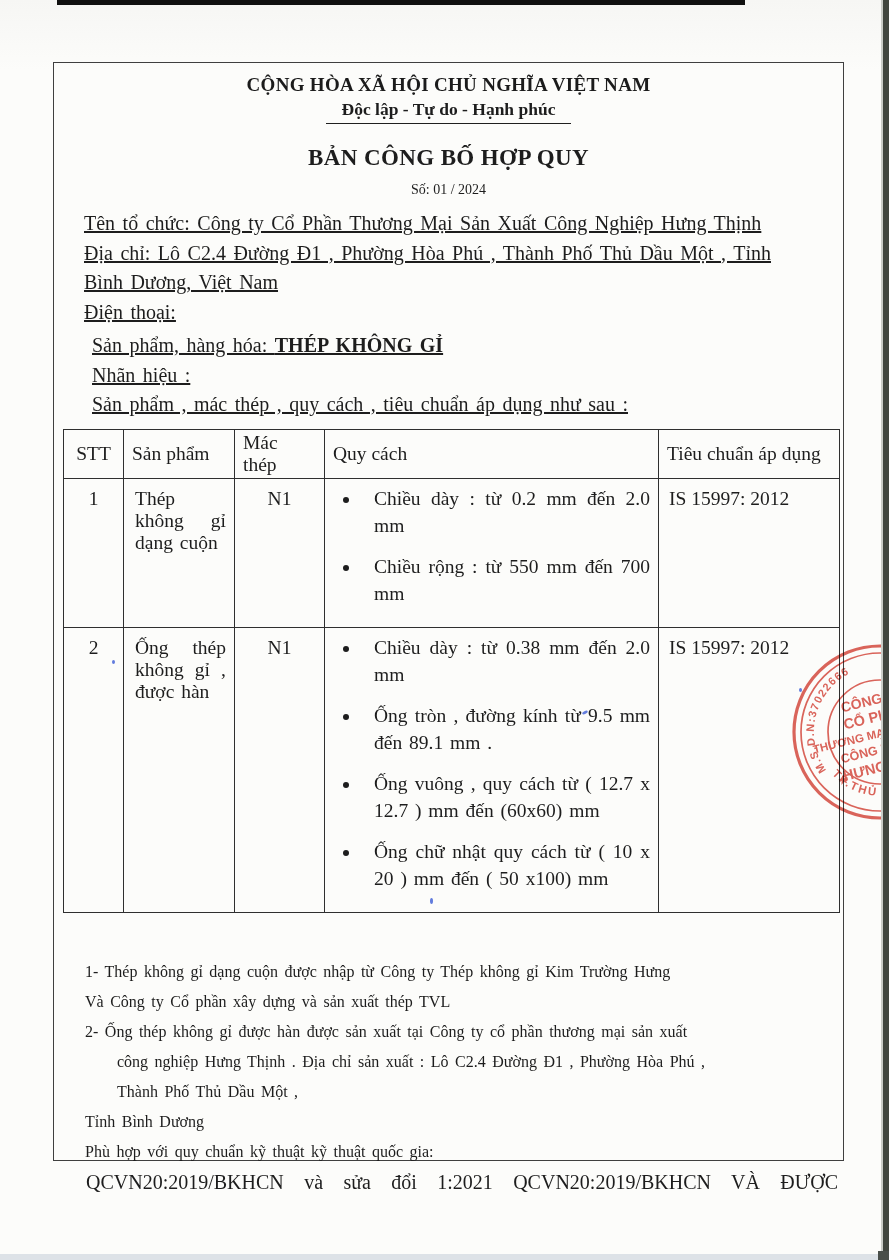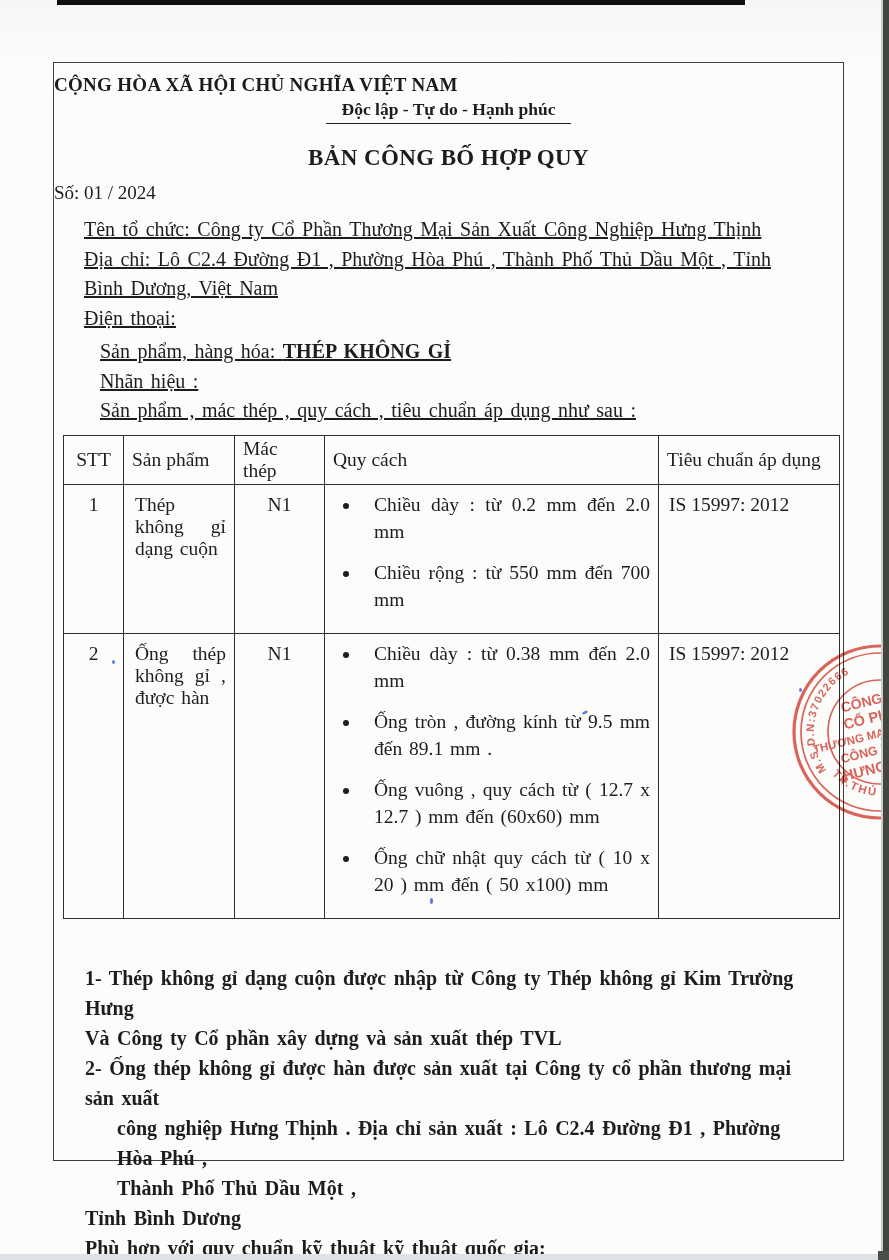--- a/index.html
+++ b/index.html
@@ -10,47 +10,47 @@
   
   .scan-top-bar{position:absolute;left:57px;top:0;width:688px;height:5px;background:#101010;z-index:40;}
   .scan-right-strip{position:absolute;right:0;top:0;width:6px;height:1260px;background:#41463f;z-index:40;}
   .scan-right-soft{position:absolute;right:6px;top:0;width:2px;height:1260px;background:#c9ccc7;z-index:40;}
   .scan-bottom-strip{position:absolute;left:0;bottom:0;width:889px;height:6px;background:#dde2e7;z-index:39;}
   .scan-bottom-corner{position:absolute;right:0;bottom:0;width:11px;height:9px;background:#4a4f4a;z-index:41;}
 
   
   .frame{position:absolute;left:53px;top:62px;width:791px;height:1099px;border:1.6px solid #3f3f3f;box-sizing:border-box;}
 
-  .nat-title{margin-top:11px;text-align:left;font-weight:bold;font-size:19px;letter-spacing:.3px;color:#1b1b1b;}
+  .nat-title{margin-top:11px;text-align:center;font-weight:bold;font-size:19px;letter-spacing:.3px;color:#1b1b1b;}
   .motto{text-align:center;font-weight:bold;font-size:17.5px;margin-top:3px;}
   .motto-inner{display:inline-block;border-bottom:1.9px solid #1f1f1f;padding:0 16px 3px 16px;}
   .doc-title{text-align:center;font-weight:bold;font-size:23px;margin-top:21px;letter-spacing:.4px;}
-  .doc-number{text-align:left;font-size:19px;margin-top:11px;}
+  .doc-number{text-align:center;font-size:14px;margin-top:11px;}
 
   .info{margin:11px 0 0 30px;font-size:20px;line-height:29.5px;width:728px;word-spacing:2.5px;text-decoration:underline;}
-  .info .indent{margin-left:16px;}
+  .info .indent{margin-left:8px;}
   .info .gap-top{margin-top:4px;}
 
   table.spec{margin:9px 0 0 9px;border-collapse:collapse;width:776px;font-size:19.5px;table-layout:fixed;}
   table.spec col.c1{width:60px;} table.spec col.c2{width:111px;} table.spec col.c3{width:90px;}
   table.spec col.c4{width:334px;} table.spec col.c5{width:181px;}
   table.spec th,table.spec td{border:1.4px solid #2f2f2f;font-weight:normal;vertical-align:top;}
   table.spec th{height:40px;vertical-align:middle;text-align:left;padding:2px 8px;}
   table.spec th.center{text-align:center;padding:0 2px;}
   td.stt{height:auto;text-align:center;padding-top:9px;}
   td.product{padding:9px 8px 6px 11px;text-align:justify;word-spacing:2px;}
   td.mac{text-align:center;padding-top:9px;}
   td.quycach{padding:6px 8px 6px 12px;}
   td.standard{padding:9px 6px 6px 10px;}
   tr.row1 td{height:92px;}
   tr.row2 td{height:232px;}
   ul.bullets{margin:0;padding:0 0 0 24px;list-style:disc outside;}
   ul.bullets li{padding-left:13px;margin:0 0 14px 0;text-align:justify;word-spacing:2px;line-height:27px;}
 
-  .notes{margin:44px 0 0 31px;font-size:20px;line-height:30px;width:730px;word-spacing:2.5px;font-weight:bold;}
+  .notes{margin:44px 0 0 31px;font-size:16px;line-height:30px;width:730px;word-spacing:2.5px;}
   .notes .cont2{margin-left:32px;}
   .conform{margin:0 0 0 10px;width:774px;font-size:20px;line-height:30px;}
   .conform .c1{margin-left:22px;text-align:justify;text-align-last:justify;}
 
   
   .stamp{position:absolute;left:765px;top:617px;width:230px;height:230px;z-index:10;
          mix-blend-mode:multiply;opacity:.9;}
   .stamp text{font-family:"Liberation Sans","DejaVu Sans",sans-serif;font-weight:bold;}
 
   .pen-dot{position:absolute;background:#3b5bd6;border-radius:50%;z-index:12;opacity:.8;}

